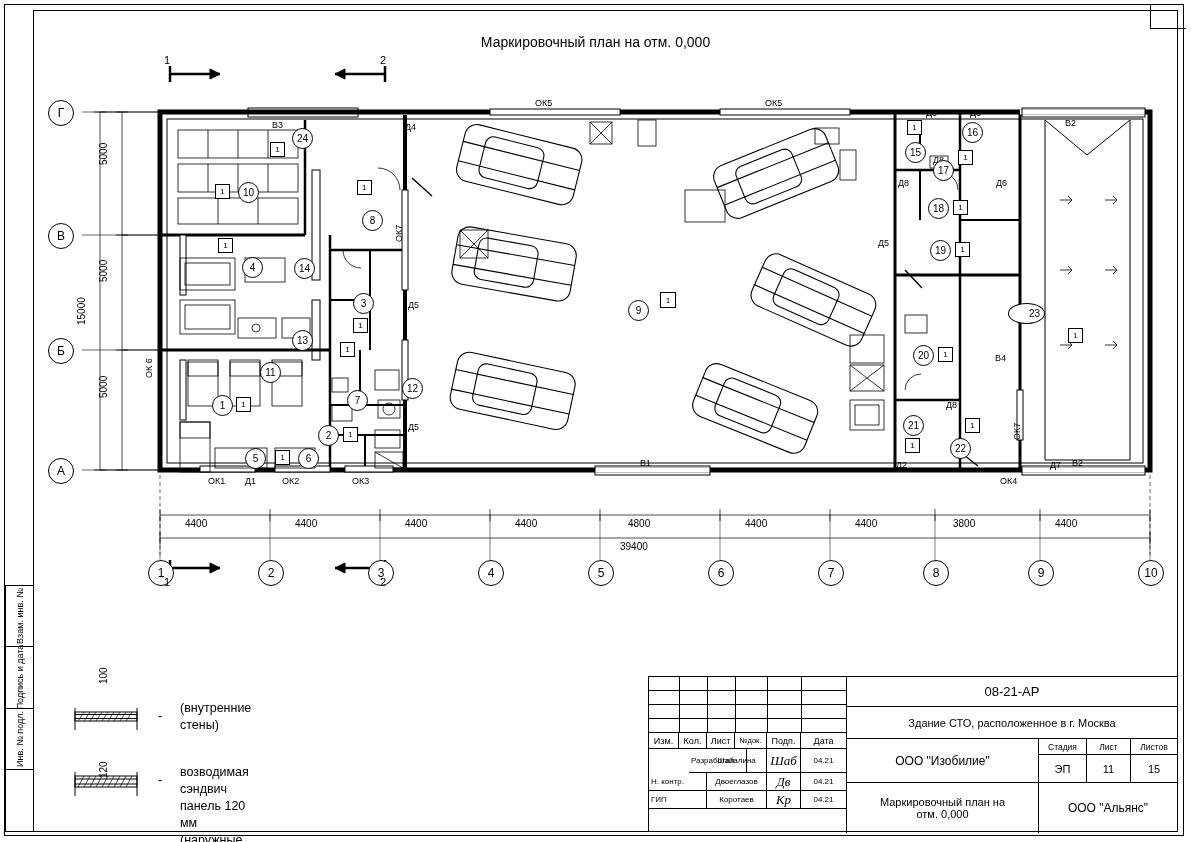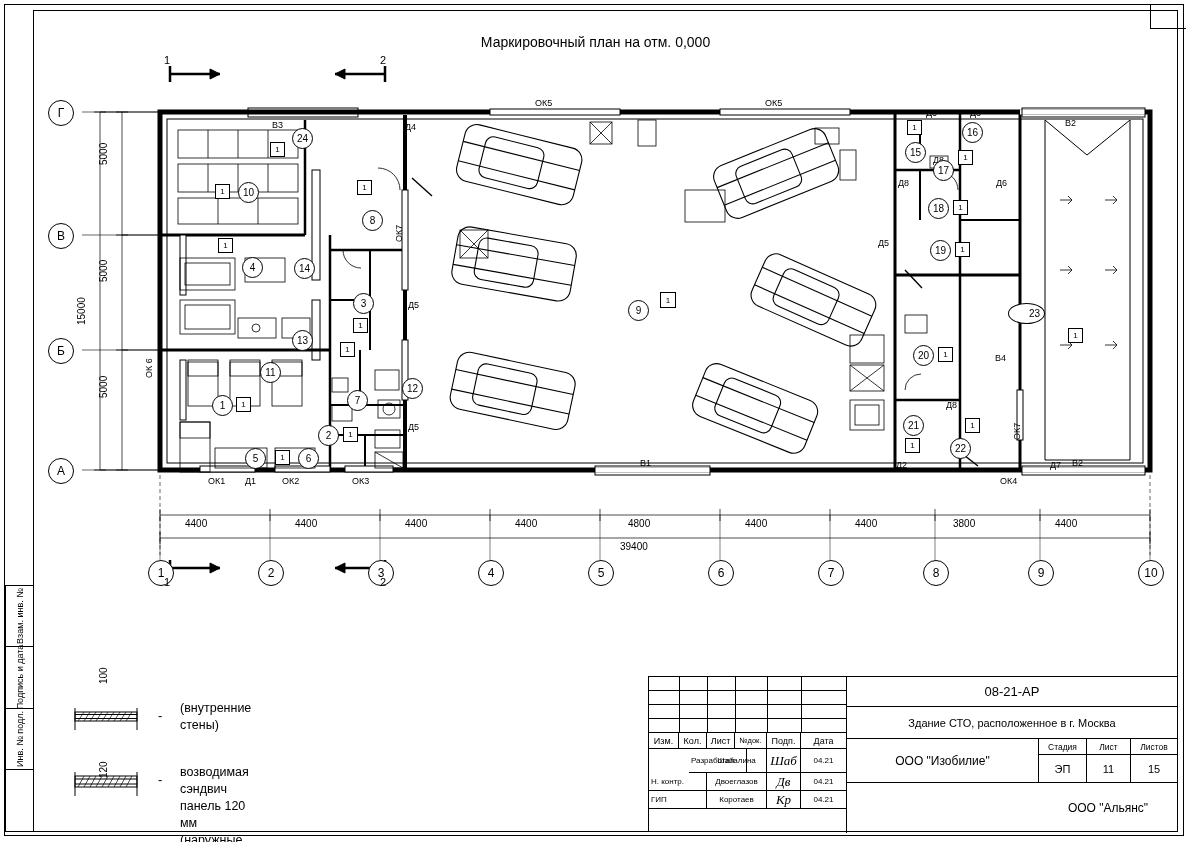--- a/index.html
+++ b/index.html
@@ -581,16 +581,20 @@
     <div class="c bb" style="left:198px;top:30px;width:330px;height:32px;font-size:11px;">Здание СТО, расположенное в г. Москва</div>
 
     <div class="c bb br" style="left:198px;top:62px;width:192px;height:44px;font-size:12px;">ООО "Изобилие"</div>
     <div class="c bb br" style="left:390px;top:62px;width:48px;height:16px;font-size:8.5px;">Стадия</div>
     <div class="c bb br" style="left:438px;top:62px;width:44px;height:16px;font-size:8.5px;">Лист</div>
     <div class="c bb" style="left:482px;top:62px;width:46px;height:16px;font-size:8.5px;">Листов</div>
     <div class="c bb br" style="left:390px;top:78px;width:48px;height:28px;font-size:11px;">ЭП</div>
     <div class="c bb br" style="left:438px;top:78px;width:44px;height:28px;font-size:11px;">11</div>
     <div class="c bb" style="left:482px;top:78px;width:46px;height:28px;font-size:11px;">15</div>
 
+    <div class="c br" style="left:198px;top:106px;width:192px;height:50px;font-size:11px;flex-direction:column;">
+      <span>Маркировочный план на</span>
+      <span>отм. 0,000</span>
+    </div>
     <div class="c" style="left:390px;top:106px;width:138px;height:50px;font-size:12px;">ООО "Альянс"</div>
   </div>
 
 </div>
 
 </body></html>

